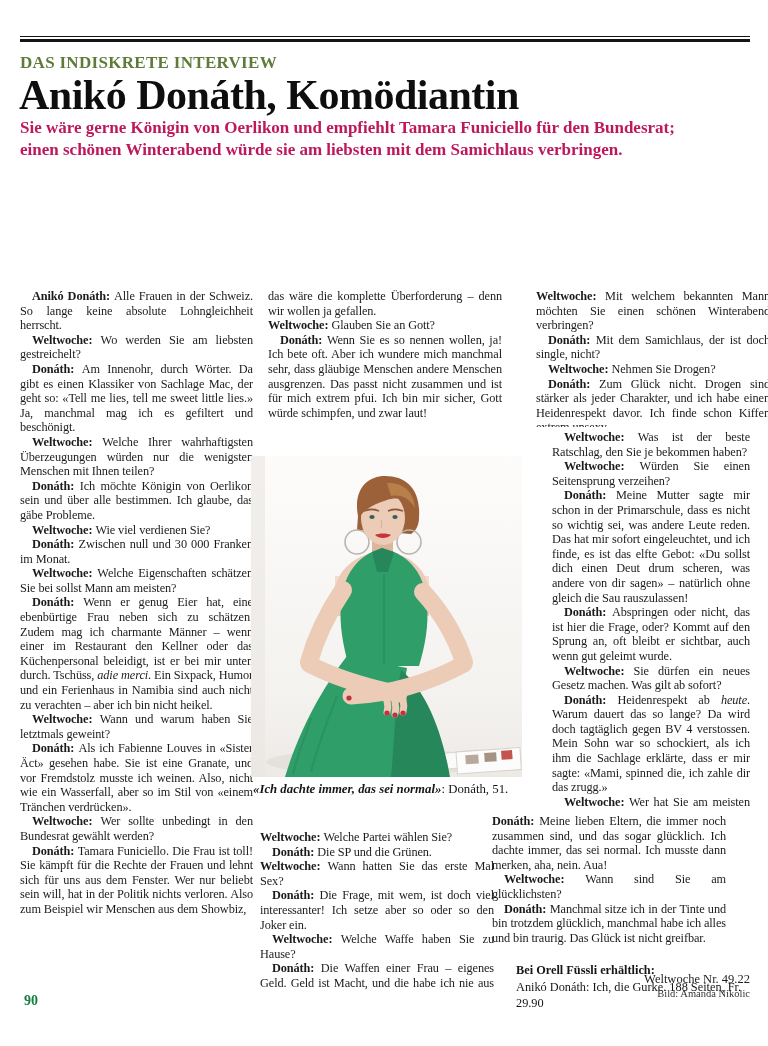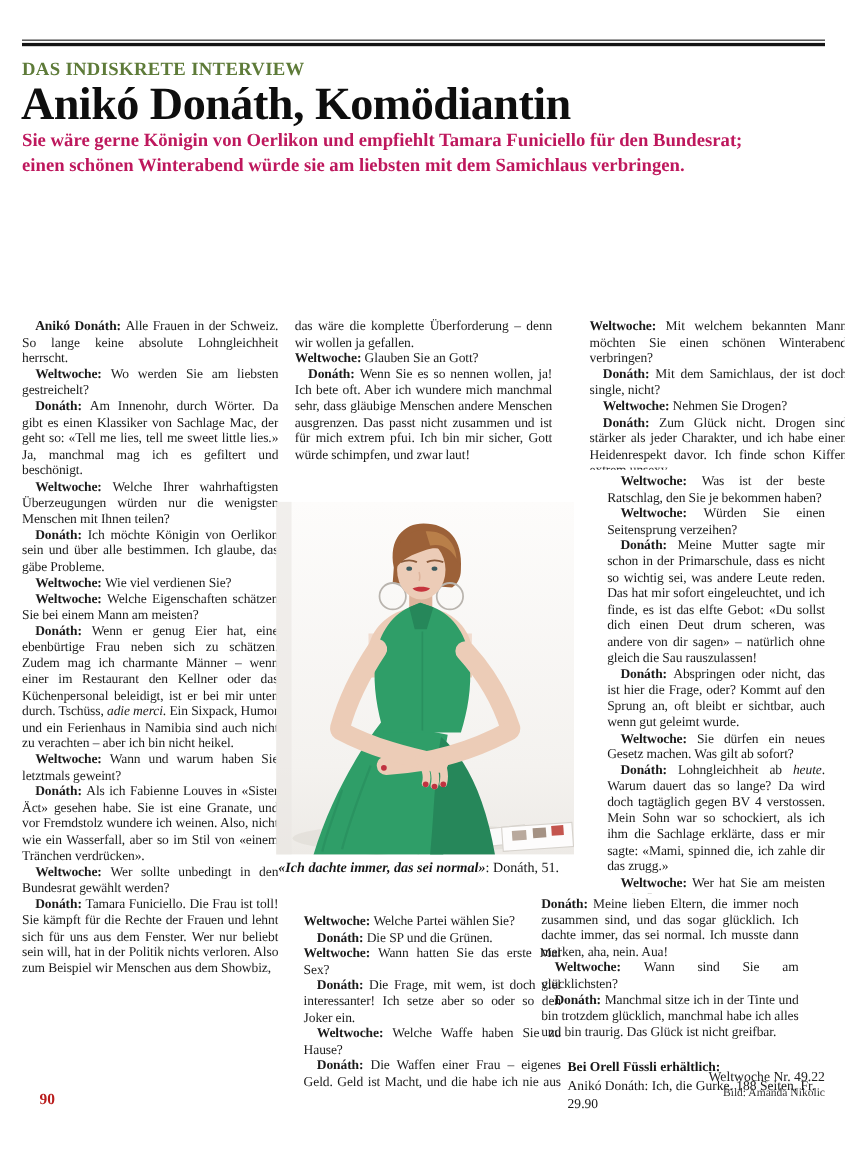--- a/index.html
+++ b/index.html
@@ -50,38 +50,38 @@
     font-size:12.3px;line-height:14.6px;letter-spacing:-.1px;
     text-align:justify;overflow:hidden;
     hyphens:auto;-webkit-hyphens:auto;
   }
   .para{margin:0;}
   .para.ind{text-indent:12px;}
   .b{font-weight:bold;}
   .i{font-style:italic;}
   #col1{left:20px;top:289px;width:233px;height:700px;}
   #col2-top{left:268px;top:289px;width:234px;height:146px;}
-  #col2-bottom{left:276px;top:830px;width:234px;height:162px;}
+  #col2-bottom{left:260px;top:830px;width:234px;height:162px;}
   #col3-top{left:536px;top:289px;width:234px;height:138px;}
   #col3-wrap{left:552px;top:430px;width:198px;height:382px;}
   #col3-bottom{left:492px;top:814px;width:234px;height:132px;}
   .photo{left:251px;top:456px;width:271px;height:321px;overflow:hidden;}
   .photo svg{display:block;}
   .caption{
     left:253px;top:782px;width:270px;
     font-size:12.8px;line-height:15px;color:#161616;
   }
   .cap-quote{font-weight:bold;font-style:italic;}
   .book{
     left:516px;top:962px;width:240px;
     font-size:12.3px;line-height:16.5px;color:#161616;
   }
   .book .title{font-weight:bold;}
   .page-number{
-    left:36px;top:993px;font-size:14px;font-weight:bold;color:#b91c1c;
+    left:24px;top:993px;font-size:14px;font-weight:bold;color:#15803d;
   }
   .issue-info{
     right:18px;top:972px;width:260px;text-align:right;color:#222;
   }
   .issue-line{font-size:12.5px;line-height:15px;}
   .credit-line{font-size:10.5px;line-height:14px;color:#333;}
 </style>
 </head>
 <body>
 
@@ -96,24 +96,25 @@
   <div>einen schönen Winterabend würde sie am liebsten mit dem Samichlaus verbringen.</div>
 </div>
 
 <div id="col1" class="abs colblock">
     <p class="para ind"><span class="b">Anikó Donáth: </span><span>Alle Frauen in der Schweiz. So lange keine absolute Lohngleichheit herrscht.</span></p>
     <p class="para ind"><span class="b">Weltwoche: </span><span>Wo werden Sie am liebsten gestreichelt?</span></p>
     <p class="para ind"><span class="b">Donáth: </span><span>Am Innenohr, durch Wörter. Da gibt es einen Klassiker von Sachlage Mac, der geht so: «Tell me lies, tell me sweet little lies.» Ja, manchmal mag ich es gefiltert und beschönigt.</span></p>
     <p class="para ind"><span class="b">Weltwoche: </span><span>Welche Ihrer wahrhaftigsten Überzeugungen würden nur die wenigsten Menschen mit Ihnen teilen?</span></p>
     <p class="para ind"><span class="b">Donáth: </span><span>Ich möchte Königin von Oerlikon sein und über alle bestimmen. Ich glaube, das gäbe Probleme.</span></p>
     <p class="para ind"><span class="b">Weltwoche: </span><span>Wie viel verdienen Sie?</span></p>
-    <p class="para ind"><span class="b">Weltwoche: </span><span>Welche Eigenschaften schätzen Sie bei einem Mann am meisten?</span></p>
+    <p class="para ind"><span class="b">Donáth: </span><span>Zwischen null und 30 000 Franken im Monat.</span></p>
+    <p class="para ind"><span class="b">Weltwoche: </span><span>Welche Eigenschaften schätzen Sie bei sollst Mann am meisten?</span></p>
     <p class="para ind"><span class="b">Donáth: </span><span>Wenn er genug Eier hat, eine ebenbürtige Frau neben sich zu schätzen. Zudem mag ich charmante Männer – wenn einer im Restaurant den Kellner oder das Küchenpersonal beleidigt, ist er bei mir unten durch. Tschüss, </span><span class="i">adie merci</span><span>. Ein Sixpack, Humor und ein Ferienhaus in Namibia sind auch nicht zu verachten – aber ich bin nicht heikel.</span></p>
     <p class="para ind"><span class="b">Weltwoche: </span><span>Wann und warum haben Sie letztmals geweint?</span></p>
-    <p class="para ind"><span class="b">Donáth: </span><span>Als ich Fabienne Louves in «Sister Äct» gesehen habe. Sie ist eine Granate, und vor Fremdstolz wundere ich weinen. Also, nicht wie ein Wasserfall, aber so im Stil von «einem Tränchen verdrücken».</span></p>
+    <p class="para ind"><span class="b">Donáth: </span><span>Als ich Fabienne Louves in «Sister Äct» gesehen habe. Sie ist eine Granate, und vor Fremdstolz musste ich weinen. Also, nicht wie ein Wasserfall, aber so im Stil von «einem Tränchen verdrücken».</span></p>
     <p class="para ind"><span class="b">Weltwoche: </span><span>Wer sollte unbedingt in den Bundesrat gewählt werden?</span></p>
     <p class="para ind"><span class="b">Donáth: </span><span>Tamara Funiciello. Die Frau ist toll! Sie kämpft für die Rechte der Frauen und lehnt sich für uns aus dem Fenster. Wer nur beliebt sein will, hat in der Politik nichts verloren. Also zum Beispiel wir Menschen aus dem Showbiz,</span></p>
   </div>
 
 <div id="col2-top" class="abs colblock">
     <p class="para"><span>das wäre die komplette Überforderung – denn wir wollen ja gefallen.</span></p>
     <p class="para"><span class="b">Weltwoche: </span><span>Glauben Sie an Gott?</span></p>
     <p class="para ind"><span class="b">Donáth: </span><span>Wenn Sie es so nennen wollen, ja! Ich bete oft. Aber ich wundere mich manchmal sehr, dass gläubige Menschen andere Menschen ausgrenzen. Das passt nicht zusammen und ist für mich extrem pfui. Ich bin mir sicher, Gott würde schimpfen, und zwar laut!</span></p>
   </div>
 
@@ -202,21 +203,21 @@
     <p class="para ind"><span class="b">Weltwoche: </span><span>Nehmen Sie Drogen?</span></p>
     <p class="para ind"><span class="b">Donáth: </span><span>Zum Glück nicht. Drogen sind stärker als jeder Charakter, und ich habe einen Heidenrespekt davor. Ich finde schon Kiffen extrem unsexy.</span></p>
   </div>
 
 <div id="col3-wrap" class="abs colblock">
     <p class="para ind"><span class="b">Weltwoche: </span><span>Was ist der beste Ratschlag, den Sie je bekommen haben?</span></p>
     <p class="para ind"><span class="b">Weltwoche: </span><span>Würden Sie einen Seitensprung verzeihen?</span></p>
     <p class="para ind"><span class="b">Donáth: </span><span>Meine Mutter sagte mir schon in der Primarschule, dass es nicht so wichtig sei, was andere Leute reden. Das hat mir sofort eingeleuchtet, und ich finde, es ist das elfte Gebot: «Du sollst dich einen Deut drum scheren, was andere von dir sagen» – natürlich ohne gleich die Sau rauszulassen!</span></p>
     <p class="para ind"><span class="b">Donáth: </span><span>Abspringen oder nicht, das ist hier die Frage, oder? Kommt auf den Sprung an, oft bleibt er sichtbar, auch wenn gut geleimt wurde.</span></p>
     <p class="para ind"><span class="b">Weltwoche: </span><span>Sie dürfen ein neues Gesetz machen. Was gilt ab sofort?</span></p>
-    <p class="para ind"><span class="b">Donáth: </span><span>Lohngleichheit ab </span><span class="i">heute</span><span>. Warum dauert das so lange? Da wird doch tagtäglich gegen BV 4 verstossen. Mein Sohn war so schockiert, als ich ihm die Sachlage erklärte, dass er mir sagte: «Mami, spinned die, ich zahle dir das zrugg.»</span></p>
+    <p class="para ind"><span class="b">Donáth: </span><span>Heidenrespekt ab </span><span class="i">heute</span><span>. Warum dauert das so lange? Da wird doch tagtäglich gegen BV 4 verstossen. Mein Sohn war so schockiert, als ich ihm die Sachlage erklärte, dass er mir sagte: «Mami, spinned die, ich zahle dir das zrugg.»</span></p>
     <p class="para ind"><span class="b">Weltwoche: </span><span>Wer hat Sie am meisten geprägt?</span></p>
   </div>
 
 <div id="col3-bottom" class="abs colblock">
     <p class="para"><span class="b">Donáth: </span><span>Meine lieben Eltern, die immer noch zusammen sind, und das sogar glücklich. Ich dachte immer, das sei normal. Ich musste dann merken, aha, nein. Aua!</span></p>
     <p class="para ind"><span class="b">Weltwoche: </span><span>Wann sind Sie am glücklichsten?</span></p>
     <p class="para ind"><span class="b">Donáth: </span><span>Manchmal sitze ich in der Tinte und bin trotzdem glücklich, manchmal habe ich alles und bin traurig. Das Glück ist nicht greifbar.</span></p>
   </div>
 
 <div class="abs book">

